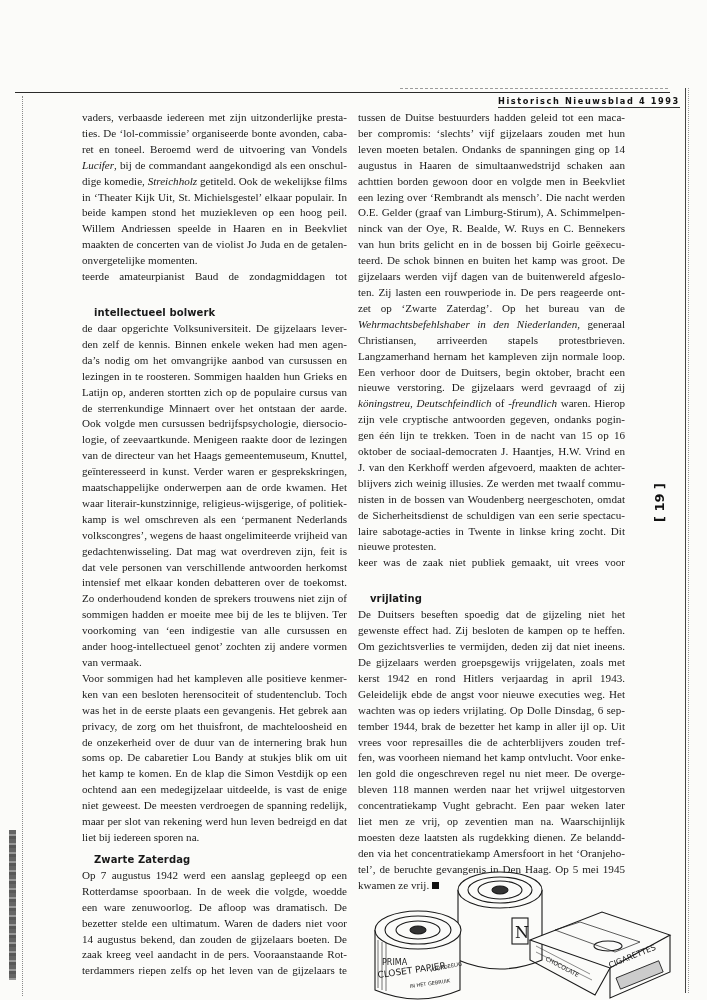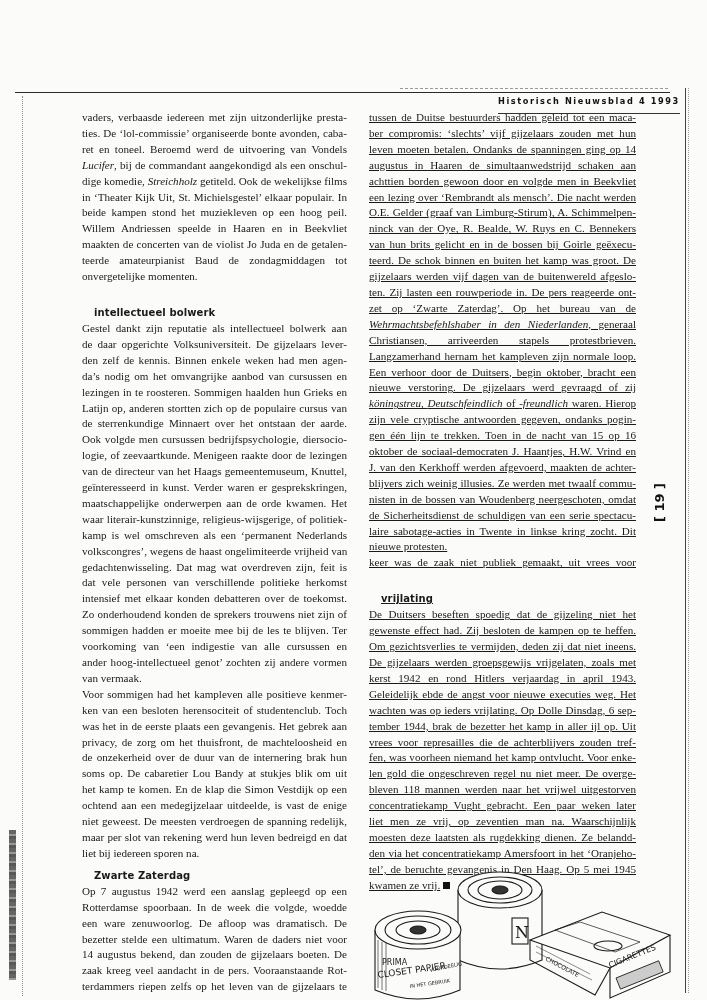--- a/index.html
+++ b/index.html
@@ -26,28 +26,28 @@
     border-left: 1.5px solid #444;
   }
   .right-border-2 {
     position: absolute; left: 688px; top: 88px; width: 0; height: 905px;
     border-left: 1px dotted #999;
   }
   .header {
     position: absolute; left: 498px; top: 96px;
     font-family: "DejaVu Sans", sans-serif; font-weight: bold;
     font-size: 8.2px; letter-spacing: 1.6px; color: #111;
-    border-bottom: 1px solid #333; padding-bottom: 7px;
+    border-bottom: 1px solid #333; padding-bottom: 1px;
   }
   .column {
     position: absolute; top: 110px;
     font-size: 11.1px; line-height: 15.9px; text-align: justify;
   }
   .col-left { left: 82px; width: 265px; }
-  .col-right { left: 369px; width: 267px; text-decoration: underline; }
+  .col-right { left: 358px; width: 267px; }
   .column .line { display: block; white-space: nowrap; text-align-last: justify; text-align: justify; }
   .column .line.last { text-align-last: left; }
   .section-heading {
     font-family: "DejaVu Sans", sans-serif; font-weight: bold;
     font-size: 10px; margin: 22px 0 2px 12px; letter-spacing: 0.1px;
     line-height: 12px;
   }
   em { font-style: italic; }
   .page-number {
     position: absolute; left: 652px; top: 522px;
@@ -76,42 +76,41 @@
   <div id="intro">
       <span class="line">vaders, verbaasde iedereen met zijn uitzonderlijke presta-</span>
       <span class="line">ties. De ‘lol-commissie’ organiseerde bonte avonden, caba-</span>
       <span class="line">ret en toneel. Beroemd werd de uitvoering van Vondels</span>
       <span class="line"><em>Lucifer</em><span>, bij de commandant aangekondigd als een onschul-</span></span>
       <span class="line"><span>dige komedie, </span><em>Streichholz</em><span> getiteld. Ook de wekelijkse films</span></span>
       <span class="line">in ‘Theater Kijk Uit, St. Michielsgestel’ elkaar populair. In</span>
       <span class="line">beide kampen stond het muziekleven op een hoog peil.</span>
       <span class="line">Willem Andriessen speelde in Haaren en in Beekvliet</span>
       <span class="line">maakten de concerten van de violist Jo Juda en de getalen-</span>
+      <span class="line last">onvergetelijke momenten.</span>
       <span class="line">teerde amateurpianist Baud de zondagmiddagen tot</span>
-      <span class="line last">onvergetelijke momenten.</span>
     </div>
   <div class="section-heading">intellectueel bolwerk</div>
   <div id="sec1">
-      <span class="line">Gestel dankt zijn reputatie als intellectueel bolwerk aan</span>
       <span class="line">de daar opgerichte Volksuniversiteit. De gijzelaars lever-</span>
       <span class="line">den zelf de kennis. Binnen enkele weken had men agen-</span>
       <span class="line">da’s nodig om het omvangrijke aanbod van cursussen en</span>
       <span class="line">lezingen in te roosteren. Sommigen haalden hun Grieks en</span>
       <span class="line">Latijn op, anderen stortten zich op de populaire cursus van</span>
       <span class="line">de sterrenkundige Minnaert over het ontstaan der aarde.</span>
       <span class="line">Ook volgde men cursussen bedrijfspsychologie, diersocio-</span>
       <span class="line">logie, of zeevaartkunde. Menigeen raakte door de lezingen</span>
       <span class="line">van de directeur van het Haags gemeentemuseum, Knuttel,</span>
       <span class="line">geïnteresseerd in kunst. Verder waren er gesprekskringen,</span>
       <span class="line">maatschappelijke onderwerpen aan de orde kwamen. Het</span>
       <span class="line">waar literair-kunstzinnige, religieus-wijsgerige, of politiek-</span>
       <span class="line">kamp is wel omschreven als een ‘permanent Nederlands</span>
       <span class="line">volkscongres’, wegens de haast ongelimiteerde vrijheid van</span>
       <span class="line">gedachtenwisseling. Dat mag wat overdreven zijn, feit is</span>
-      <span class="line">dat vele personen van verschillende politieke herkomst</span>
+      <span class="line">dat vele personen van verschillende antwoorden herkomst</span>
       <span class="line">intensief met elkaar konden debatteren over de toekomst.</span>
       <span class="line">Zo onderhoudend konden de sprekers trouwens niet zijn of</span>
       <span class="line">sommigen hadden er moeite mee bij de les te blijven. Ter</span>
       <span class="line">voorkoming van ‘een indigestie van alle cursussen en</span>
       <span class="line">ander hoog-intellectueel genot’ zochten zij andere vormen</span>
       <span class="line last">van vermaak.</span>
       <span class="line">Voor sommigen had het kampleven alle positieve kenmer-</span>
       <span class="line">ken van een besloten herensociteit of studentenclub. Toch</span>
       <span class="line">was het in de eerste plaats een gevangenis. Het gebrek aan</span>
       <span class="line">privacy, de zorg om het thuisfront, de machteloosheid en</span>

